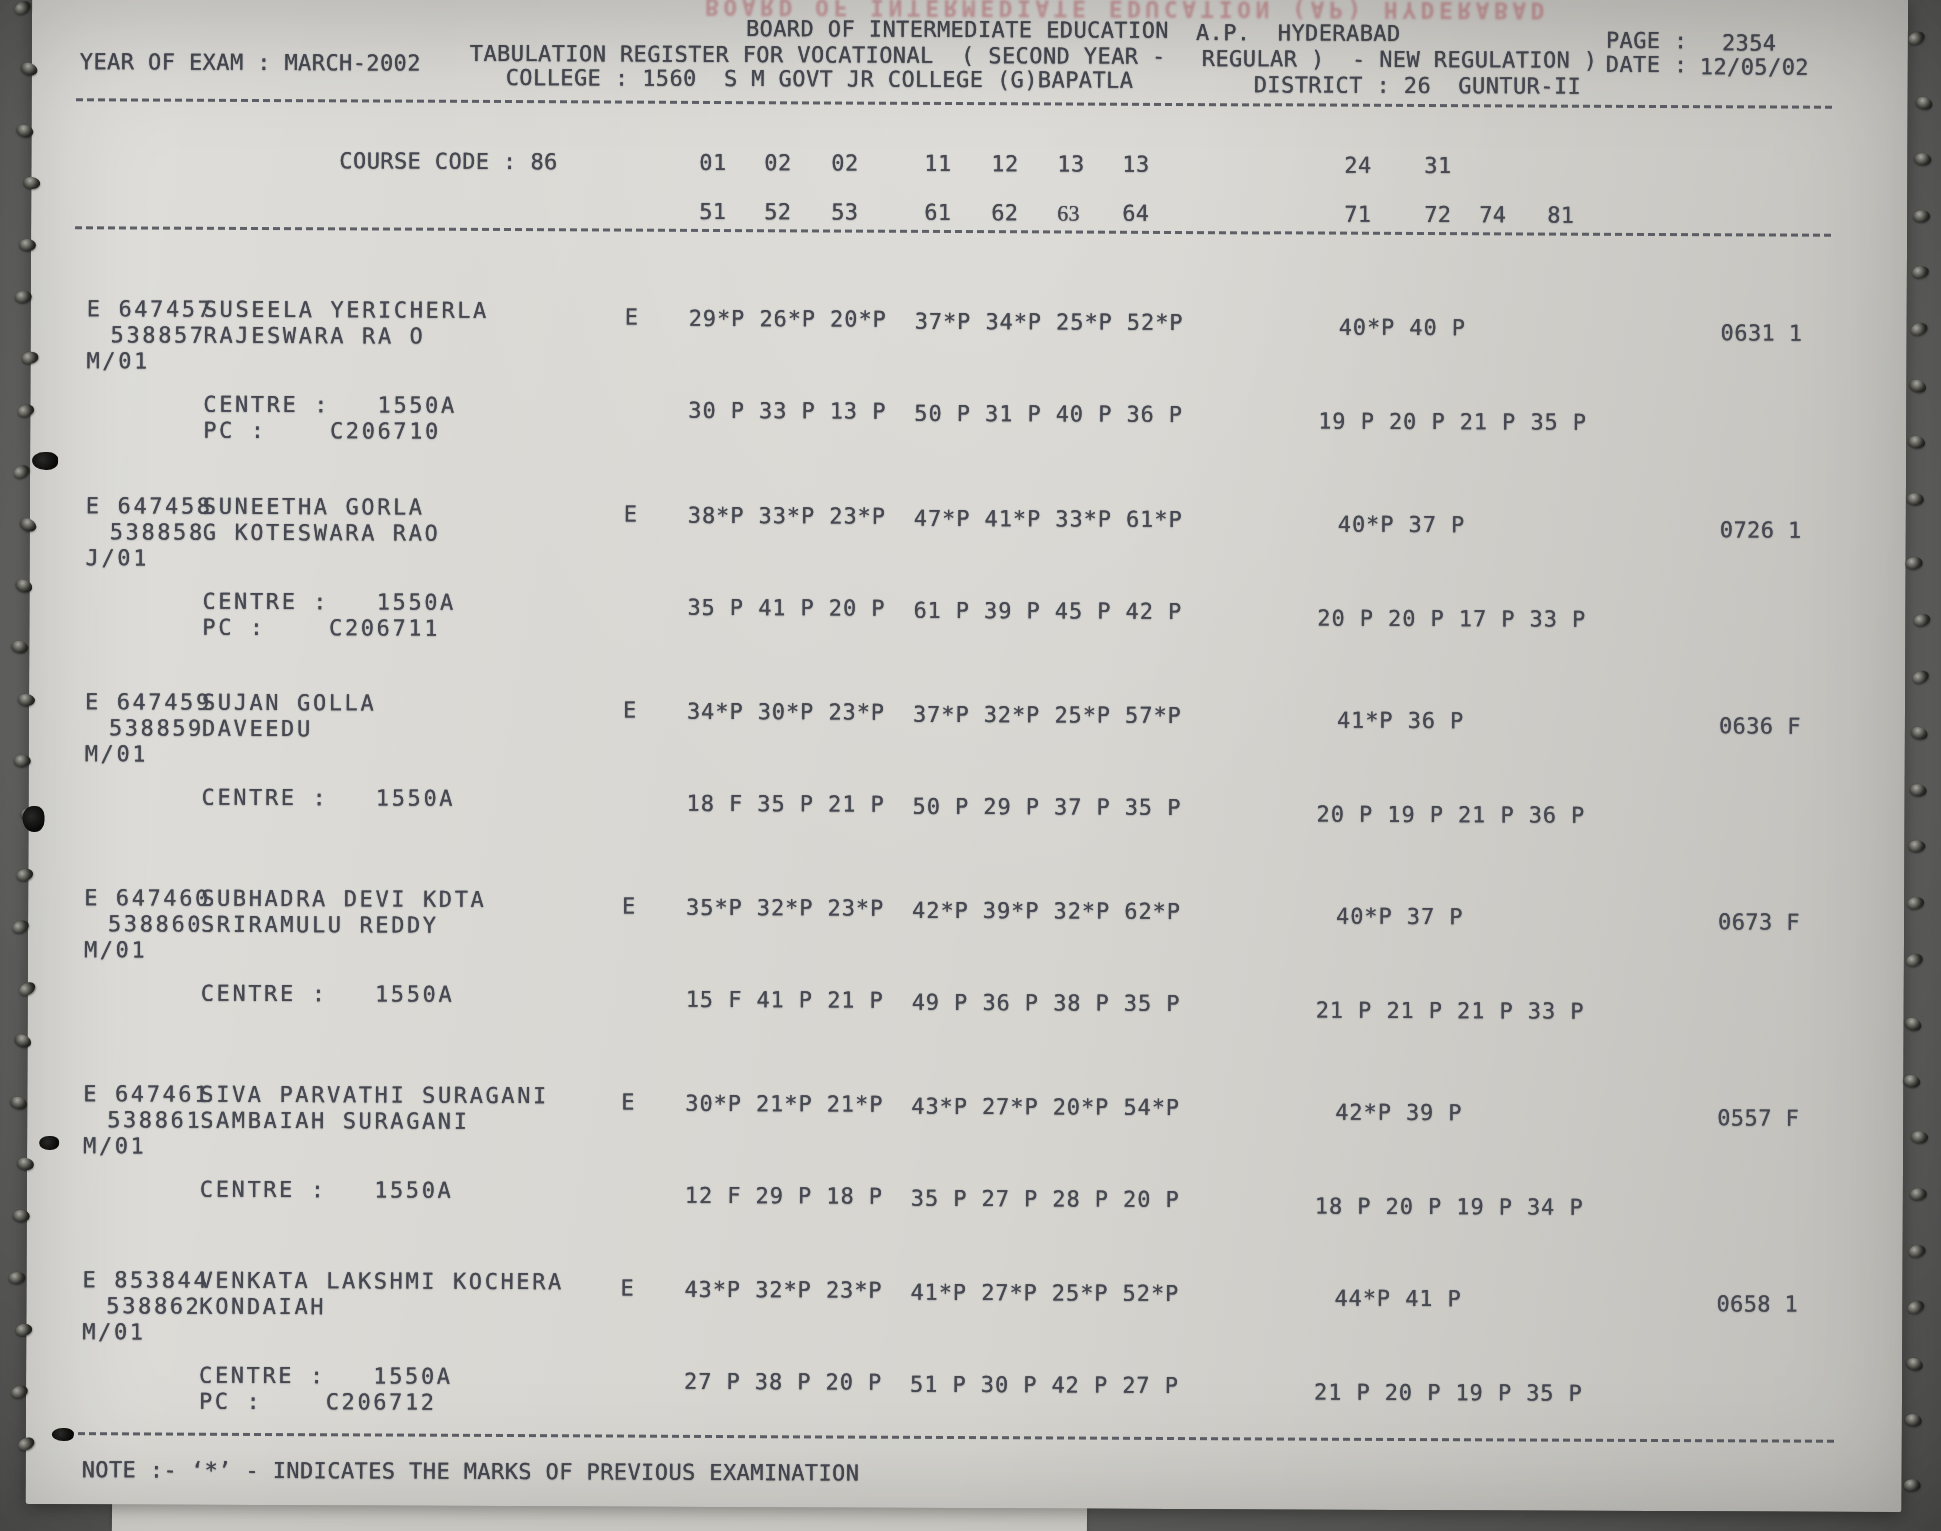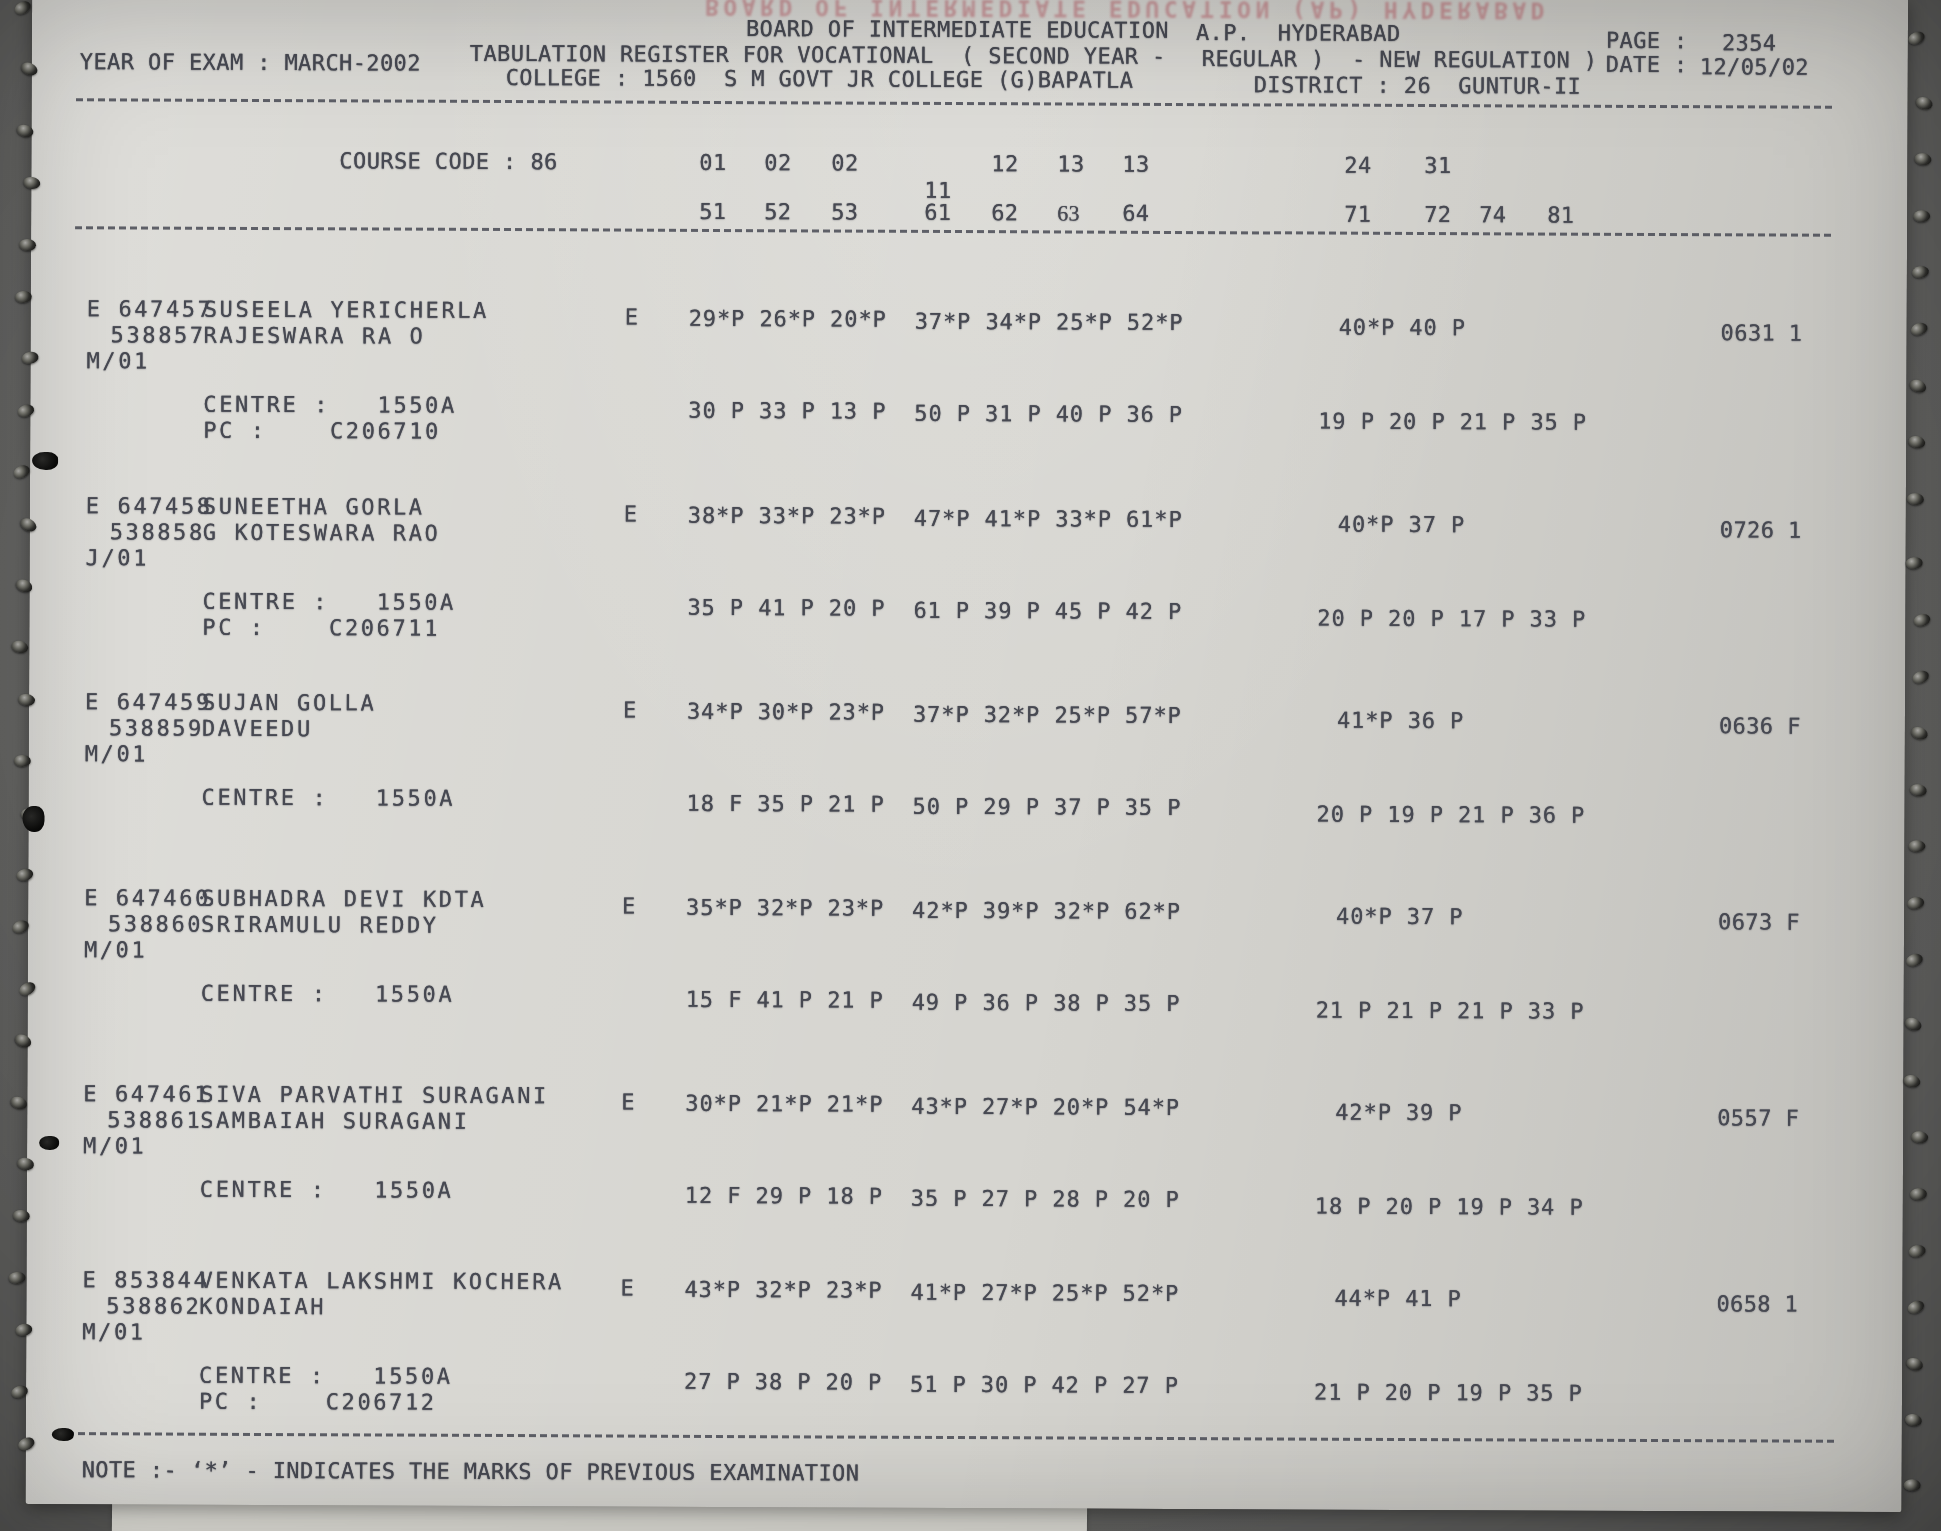--- a/index.html
+++ b/index.html
@@ -59,21 +59,21 @@
     <div class="txt" style="left:506px;top:64px">COLLEGE : 1560  S M GOVT JR COLLEGE (G)BAPATLA</div>
     <div class="txt" style="left:1254px;top:68px">DISTRICT : 26  GUNTUR-II</div>
 
     <div class="dashline" style="left:76px;top:98px;width:1758px"></div>
 
     <div class="txt" style="left:340px;top:148px">COURSE CODE : 86</div>
     <div id="codes-layer">
         <span class="txt" style="left: 700px; top: 148px;">01</span>
         <span class="txt" style="left: 765px; top: 148px;">02</span>
         <span class="txt" style="left: 832px; top: 148px;">02</span>
-        <span class="txt" style="left: 925px; top: 148px; margin-top: 27px;">11</span>
+        <span class="txt" style="left: 925px; top: 148px;">11</span>
         <span class="txt" style="left: 992px; top: 148px;">12</span>
         <span class="txt" style="left: 1058px; top: 148px;">13</span>
         <span class="txt" style="left: 1123px; top: 148px;">13</span>
         <span class="txt" style="left: 1345px; top: 148px;">24</span>
         <span class="txt" style="left: 1425px; top: 148px;">31</span>
         <span class="txt" style="left: 700px; top: 197px; text-align: right;">51</span>
         <span class="txt" style="left: 765px; top: 197px;">52</span>
         <span class="txt" style="left: 832px; top: 197px;">53</span>
         <span class="txt" style="left: 925px; top: 197px;">61</span>
         <span class="txt" style="left: 992px; top: 197px;">62</span>

